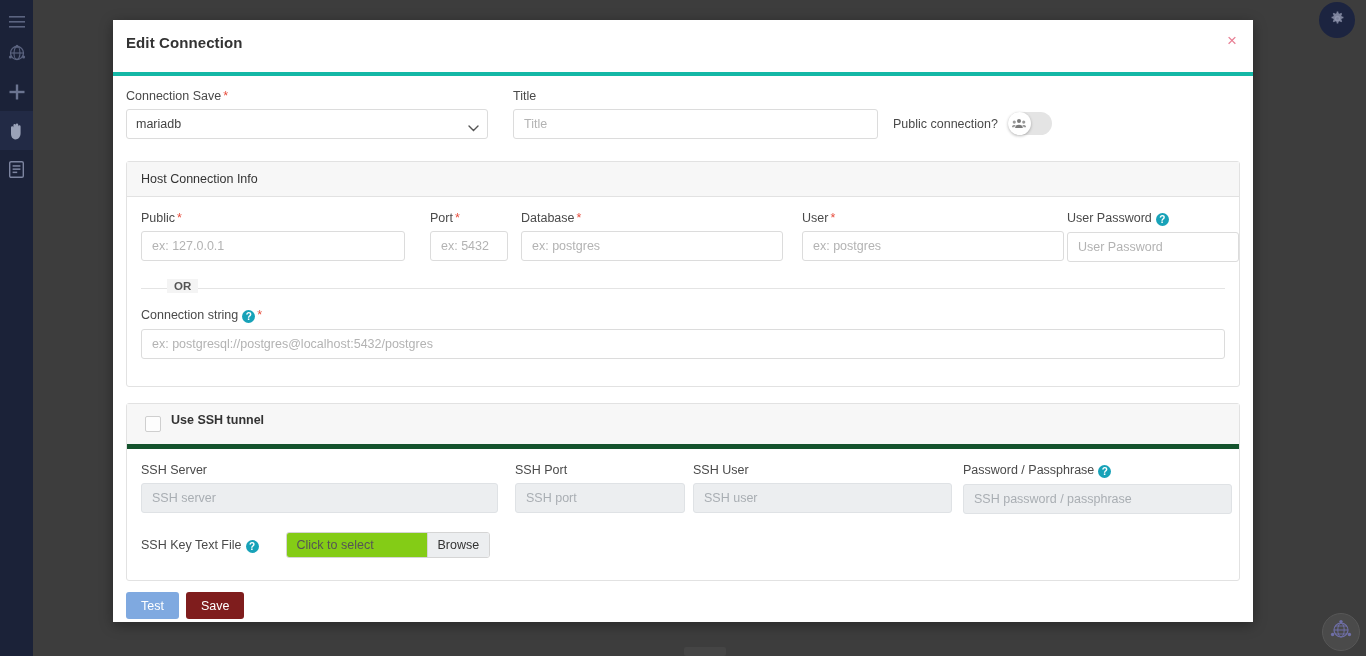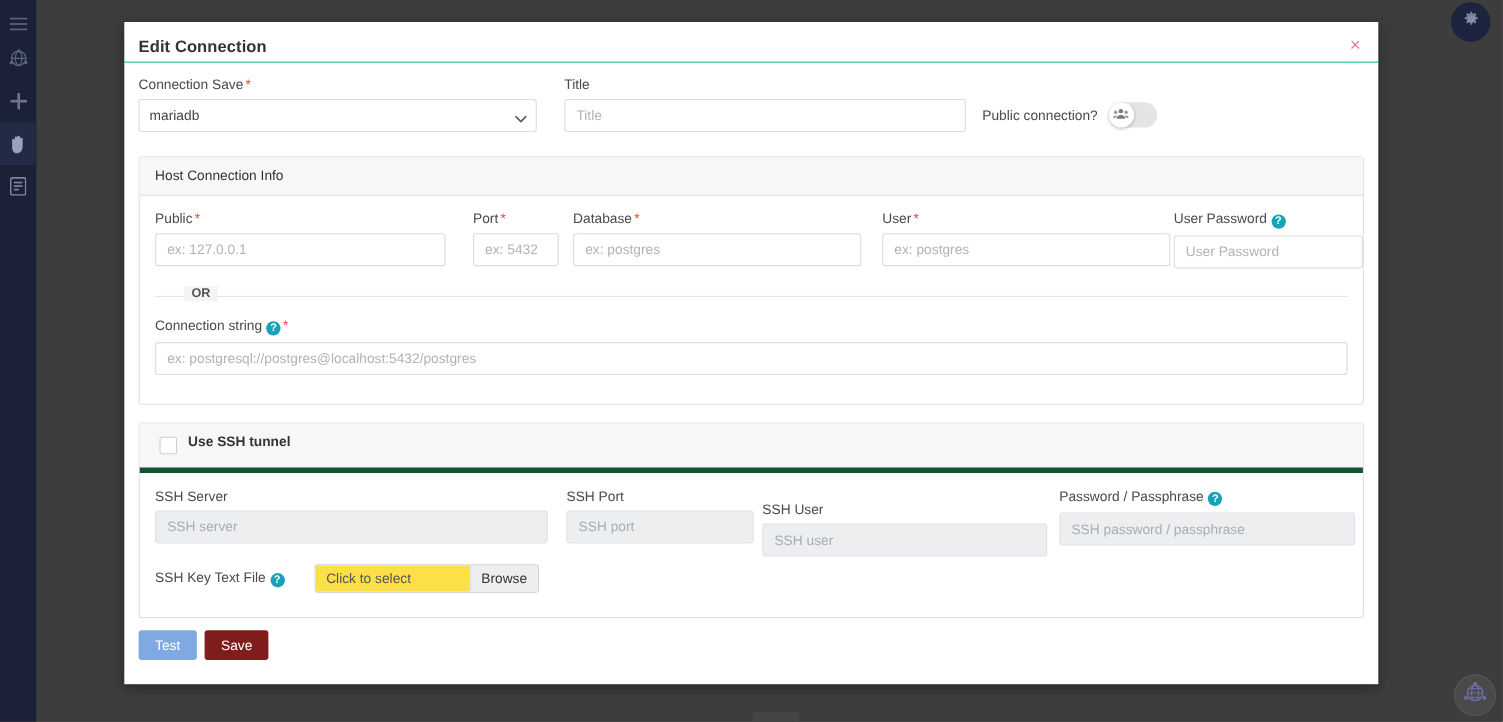--- a/index.html
+++ b/index.html
@@ -51,22 +51,22 @@
   
   #modal {
     position: absolute;
     left: 113px; top: 20px;
     width: 1140px; height: 602px;
     background: #ffffff;
     box-shadow: 0 3px 12px rgba(0,0,0,0.35);
   }
   #modal-header {
     position: relative;
-    height: 37px;
-    border-bottom: 1px solid #14b8a6;
+    height: 56px;
+    border-bottom: 4px solid #14b8a6;
   }
   #modal-title {
     position: absolute; left: 13px; top: 14px;
     font-size: 15px; font-weight: bold; color: #333;
     letter-spacing: .1px;
   }
   #modal-close {
     position: absolute; right: 12px; top: 12px;
     width: 18px; height: 18px;
     color: #e87f94;
@@ -222,40 +222,40 @@
     margin-right: 10px;
     cursor: pointer;
     appearance: none; -webkit-appearance: none;
     outline: none;
   }
   #ssh-head-label { font-size: 12.5px; font-weight: bold; color: #333; }
 
   #ssh-fields { position: relative; height: 56px; }
   #s-server { position: absolute; left: 0;    top: 0; width: 357px; }
   #s-port   { position: absolute; left: 374px; top: 0; width: 170px; }
-  #s-user   { position: absolute; left: 552px; top: 0; width: 259px; margin-top: 12px; }
+  #s-user   { position: absolute; left: 552px; top: 0; width: 259px; }
   #s-pass   { position: absolute; left: 822px; top: 0; width: 269px; }
 
   #ssh-key-row {
     position: relative;
     margin-top: 13px;
     display: flex; align-items: center;
   }
   #ssh-key-label { font-size: 12.5px; color: #4a4a4a; white-space: nowrap; }
   #file-picker {
     margin-left: 27px;
     display: flex;
     border: 1px solid #d5d5d5;
     border-radius: 3px;
     overflow: hidden;
     height: 26px;
   }
   #file-text {
     width: 140px;
-    background: #fde047;
+    background: #84cc16;
     font-size: 12.5px;
     color: #555;
     display: flex; align-items: center;
     padding: 0 10px;
     cursor: pointer;
   }
   #file-browse {
     background: #eceef0;
     border-left: 1px solid #d5d5d5;
     font-size: 12.5px;

